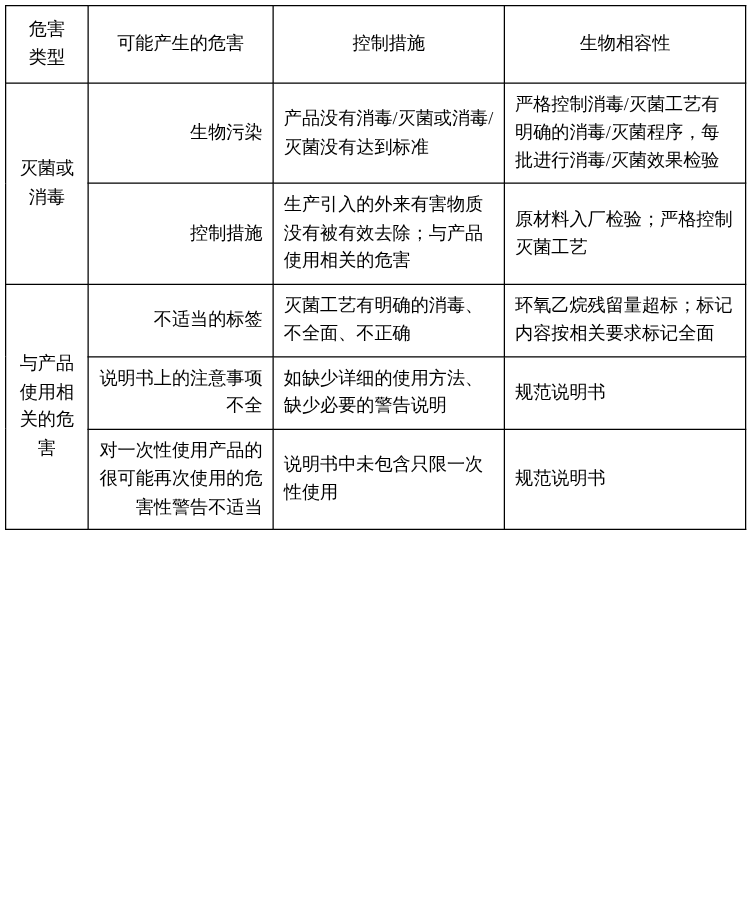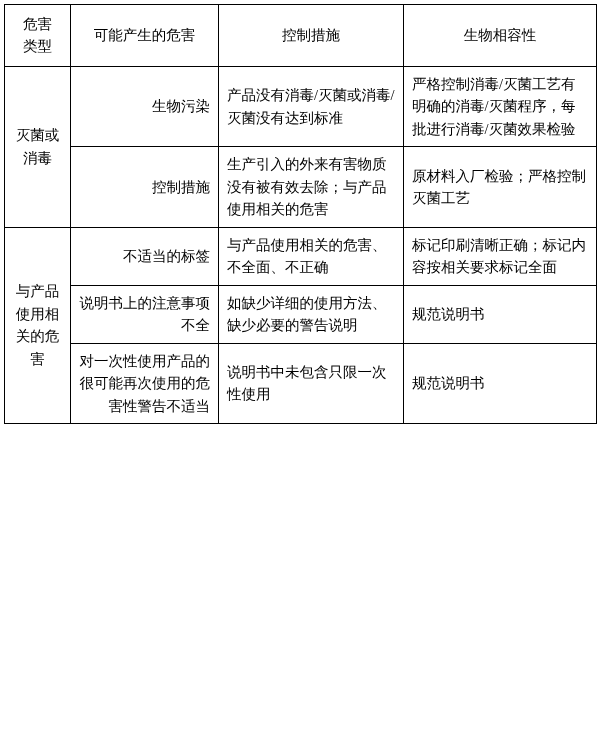--- a/index.html
+++ b/index.html
@@ -112,22 +112,22 @@
         <td class="hazard-cell">控制措施</td>
         <td class="factor-cell">生产引入的外来有害物质没有被有效去除；与产品使用相关的危害</td>
         <td class="control-cell">原材料入厂检验；严格控制灭菌工艺</td>
       </tr>
 
       <tr>
         <td class="cat-cell" rowspan="3">
           <span class="cat-text" style="max-width: 44px; text-align: center;">与产品使用相关的危害</span>
         </td>
         <td class="hazard-cell">不适当的标签</td>
-        <td class="factor-cell">与产品使用相关的危害、不全面、不正确</td>
-        <td class="control-cell">标记印刷清晰正确；标记内容按相关要求标记全面</td>
+        <td class="factor-cell">灭菌工艺有明确的消毒、不全面、不正确</td>
+        <td class="control-cell">环氧乙烷残留量超标；标记内容按相关要求标记全面</td>
       </tr>
 
       <tr>
         <td class="hazard-cell">说明书上的注意事项不全</td>
         <td class="factor-cell">如缺少详细的使用方法、缺少必要的警告说明</td>
         <td class="control-cell">规范说明书</td>
       </tr>
 
       <tr>
         <td class="hazard-cell">对一次性使用产品的很可能再次使用的危害性警告不适当</td>

